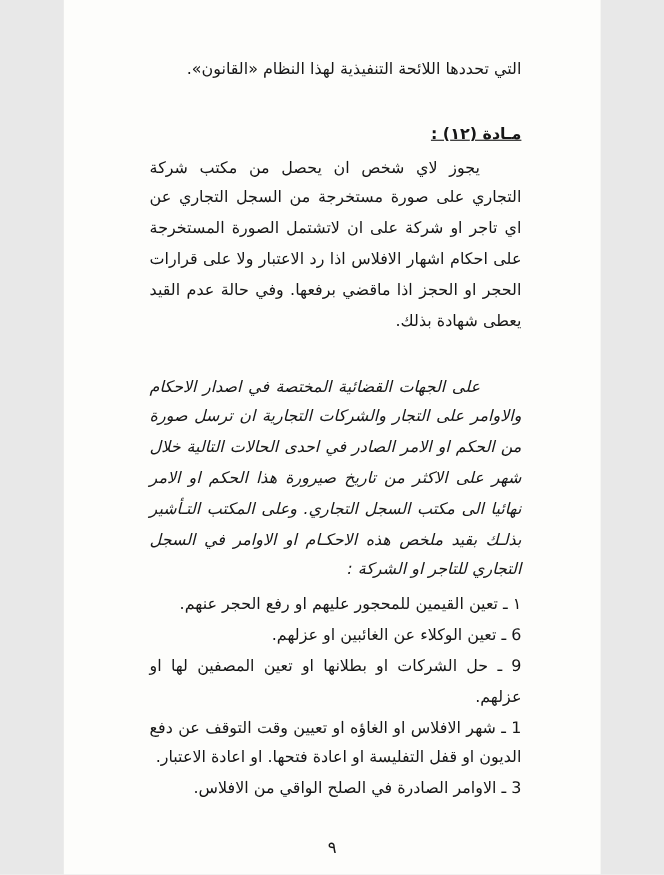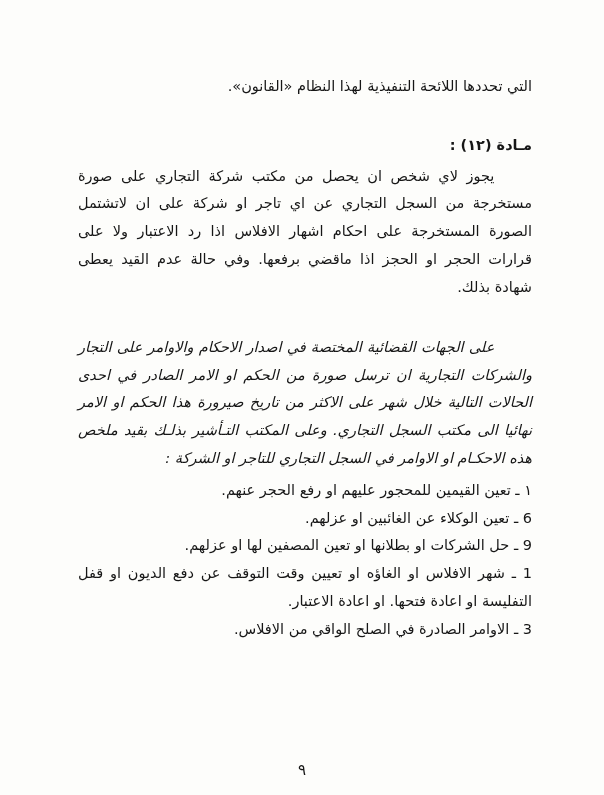--- a/index.html
+++ b/index.html
@@ -2,43 +2,44 @@
 <html lang="ar" dir="rtl"><head>
 <meta charset="utf-8">
 <style>
   html, body {
     margin: 0;
     padding: 0;
     background: #e8e8e8;
   }
   .doc-page {
     position: relative;
-    width: 604px;
+    width: 488px;
     height: 795px;
     margin: 0 auto;
     background: #fdfdfb;
     box-sizing: border-box;
-    padding: 73px 72px 0 78px;
+    padding: 50px 72px 0 78px;
     direction: rtl;
     font-family: "DejaVu Sans", sans-serif;
     font-size: 14.5px;
     color: #161616;
     overflow: hidden;
   }
   .intro-line {
     margin: 0 0 36px 0;
     text-align: right;
     line-height: 1.9;
   }
   .article-heading {
     margin: 0 0 10px 0;
     font-size: 14.5px;
     font-weight: 600;
     text-align: right;
     letter-spacing: 0.2px;
+    text-decoration: underline;
   }
   .article-body {
     margin: 0 0 32px 0;
     text-align: justify;
     text-align-last: right;
     text-indent: 2.6em;
     line-height: 1.92;
   }
   .article-body.tight {
     margin-bottom: 4px;

